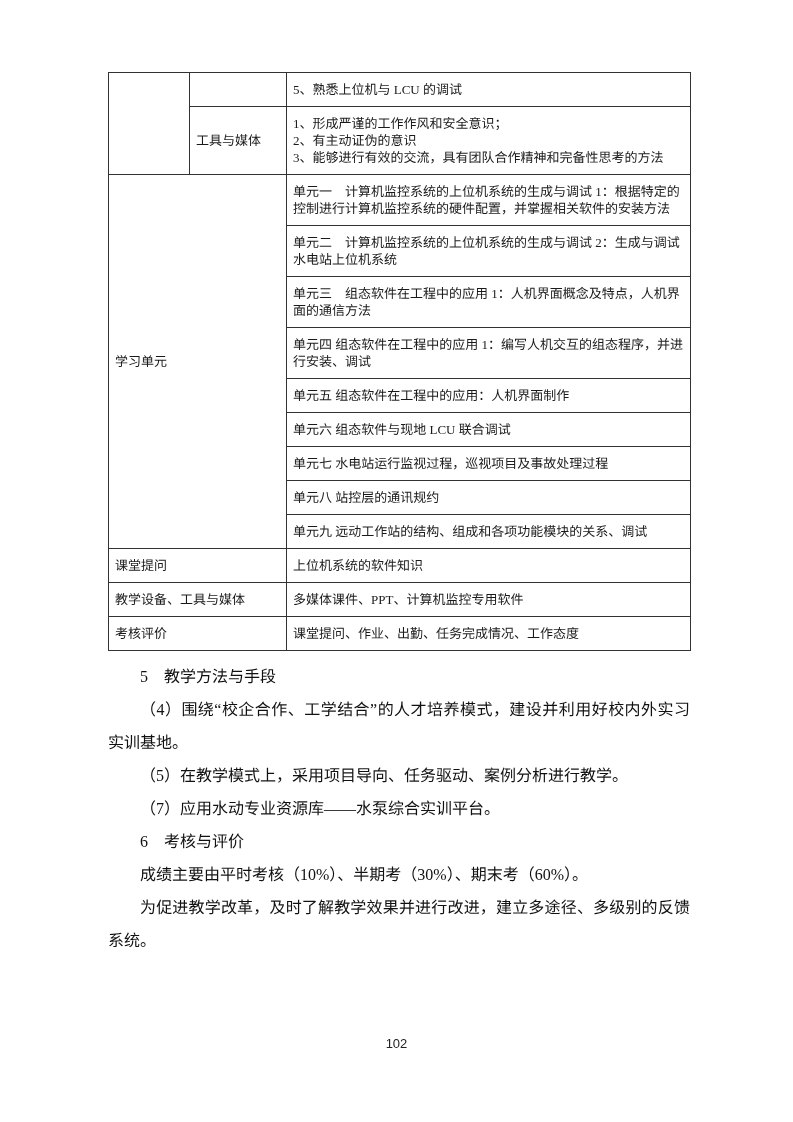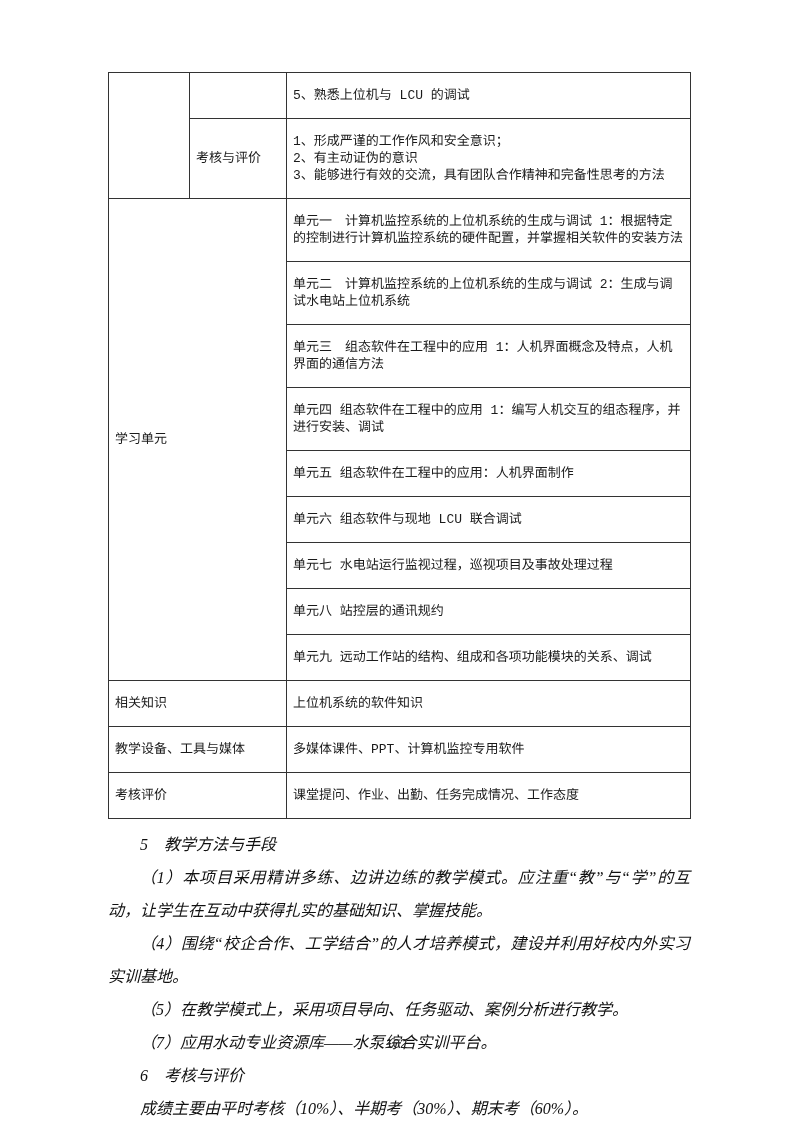--- a/index.html
+++ b/index.html
@@ -30,42 +30,40 @@
     font-size: 13px;
     line-height: 17px;
     color: #1a1a1a;
   }
   table.doc-table col.col1 { width: 81px; }
   table.doc-table col.col2 { width: 97px; }
   table.doc-table col.col3 { width: 404px; }
   table.doc-table td {
     border: 1px solid #333333;
     vertical-align: middle;
-    padding: 14px 6px;
+    padding: 8px 6px;
     overflow: hidden;
-    font-family: Liberation Mono, monospace;
   }
   tr.r-lcu td     { height: 18px; }
   tr.r-quality td { height: 52px; margin-left: 6px; }
   tr.u2 td { height: 34px; }  
   tr.u1 td { height: 22px; }  
   tr.r-bot td { height: 22px; }
   td.lbl { text-align: left; }
 
   
   .body-text {
     margin-top: 9px;
     font-size: 16px;
     line-height: 33px;
     text-align: justify;
   }
   .body-text p {
     text-indent: 2em;
     text-align: justify;
-    font-style: italic;
   }
   .page-number {
     position: absolute;
     left: 0;
     top: 1036px;
     width: 793px;
     text-align: center;
     font-family: "Liberation Sans", "DejaVu Sans", sans-serif;
     font-size: 13px;
     color: #222222;
@@ -83,21 +81,21 @@
           <col class="col2">
           <col class="col3">
         </colgroup>
       <tbody>
         <tr class="r-lcu">
           <td class="lbl" rowspan="2"></td>
           <td class="lbl"></td>
           <td class="cnt">5、熟悉上位机与 LCU 的调试</td>
         </tr>
         <tr class="r-quality">
-          <td class="lbl">考核与评价</td>
+          <td class="lbl">工具与媒体</td>
           <td class="cnt">
             <div>1、形成严谨的工作作风和安全意识；</div>
             <div>2、有主动证伪的意识</div>
             <div>3、能够进行有效的交流，具有团队合作精神和完备性思考的方法</div>
           </td>
         </tr>
 
         <tr class="u2">
           <td class="lbl" colspan="2" rowspan="9">学习单元</td>
           <td class="cnt">单元一　计算机监控系统的上位机系统的生成与调试 1：根据特定的控制进行计算机监控系统的硬件配置，并掌握相关软件的安装方法</td>
@@ -121,37 +119,36 @@
           <td class="cnt">单元七 水电站运行监视过程，巡视项目及事故处理过程</td>
         </tr>
         <tr class="u1">
           <td class="cnt">单元八 站控层的通讯规约</td>
         </tr>
         <tr class="u1">
           <td class="cnt">单元九 远动工作站的结构、组成和各项功能模块的关系、调试</td>
         </tr>
 
         <tr class="r-bot">
-          <td class="lbl" colspan="2">相关知识</td>
+          <td class="lbl" colspan="2">课堂提问</td>
           <td class="cnt">上位机系统的软件知识</td>
         </tr>
         <tr class="r-bot">
           <td class="lbl" colspan="2">教学设备、工具与媒体</td>
           <td class="cnt">多媒体课件、PPT、计算机监控专用软件</td>
         </tr>
         <tr class="r-bot">
           <td class="lbl" colspan="2">考核评价</td>
           <td class="cnt">课堂提问、作业、出勤、任务完成情况、工作态度</td>
         </tr>
       </tbody>
     </table>
 
     <div class="body-text">
       <p class="hd">5　教学方法与手段</p>
-      <p>（1）本项目采用精讲多练、边讲边练的教学模式。应注重“教”与“学”的互动，让学生在互动中获得扎实的基础知识、掌握技能。</p>
       <p>（4）围绕“校企合作、工学结合”的人才培养模式，建设并利用好校内外实习实训基地。</p>
       <p>（5）在教学模式上，采用项目导向、任务驱动、案例分析进行教学。</p>
       <p>（7）应用水动专业资源库——水泵综合实训平台。</p>
       <p class="hd">6　考核与评价</p>
       <p>成绩主要由平时考核（10%）、半期考（30%）、期末考（60%）。</p>
       <p>为促进教学改革，及时了解教学效果并进行改进，建立多途径、多级别的反馈系统。</p>
     </div>
   </div>
 
   <div class="page-number">102</div>

